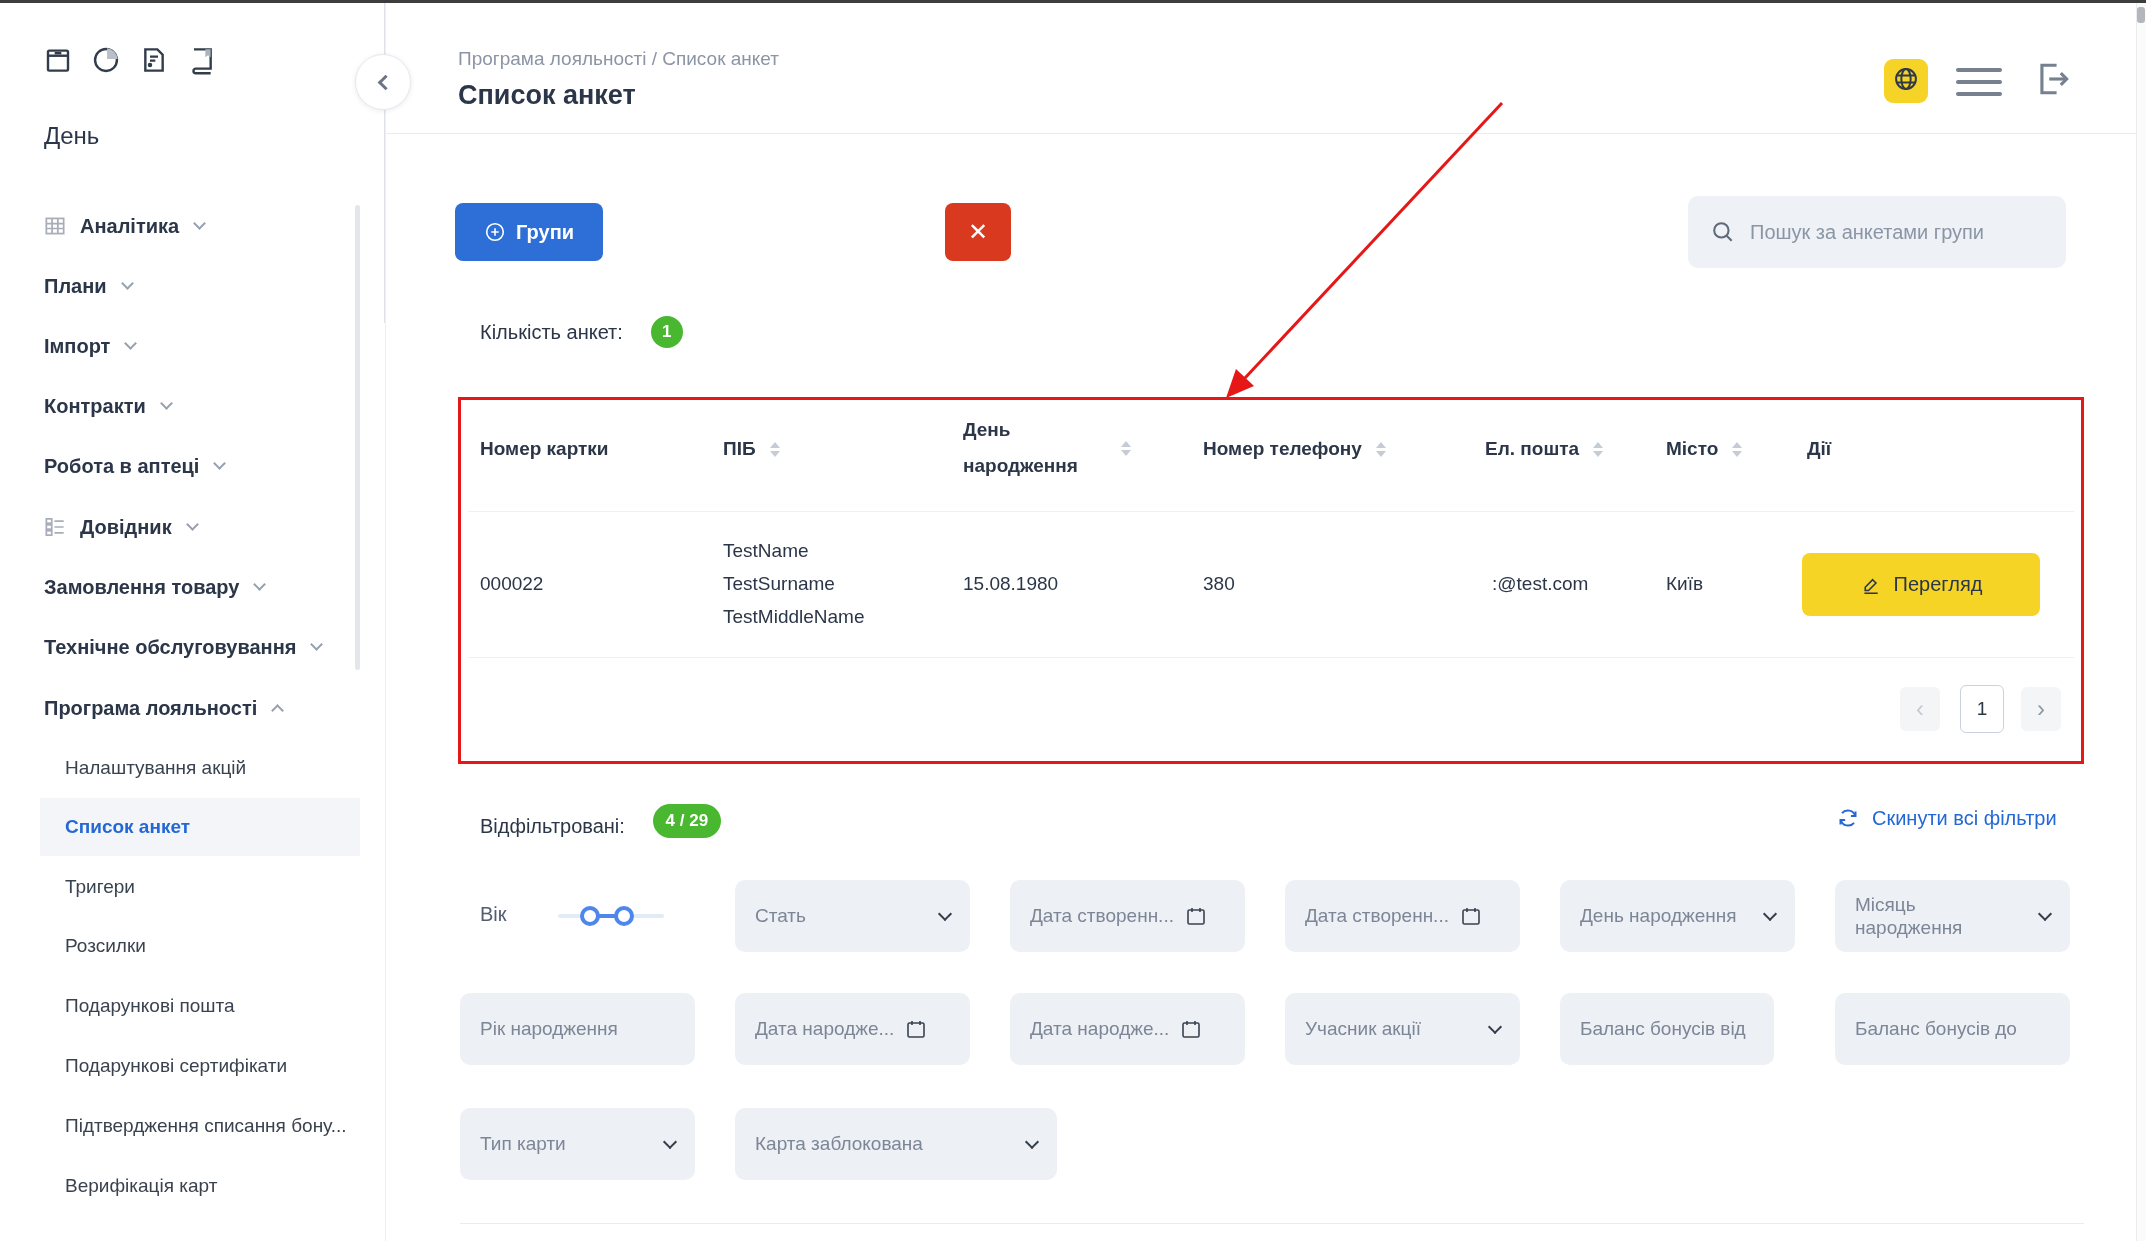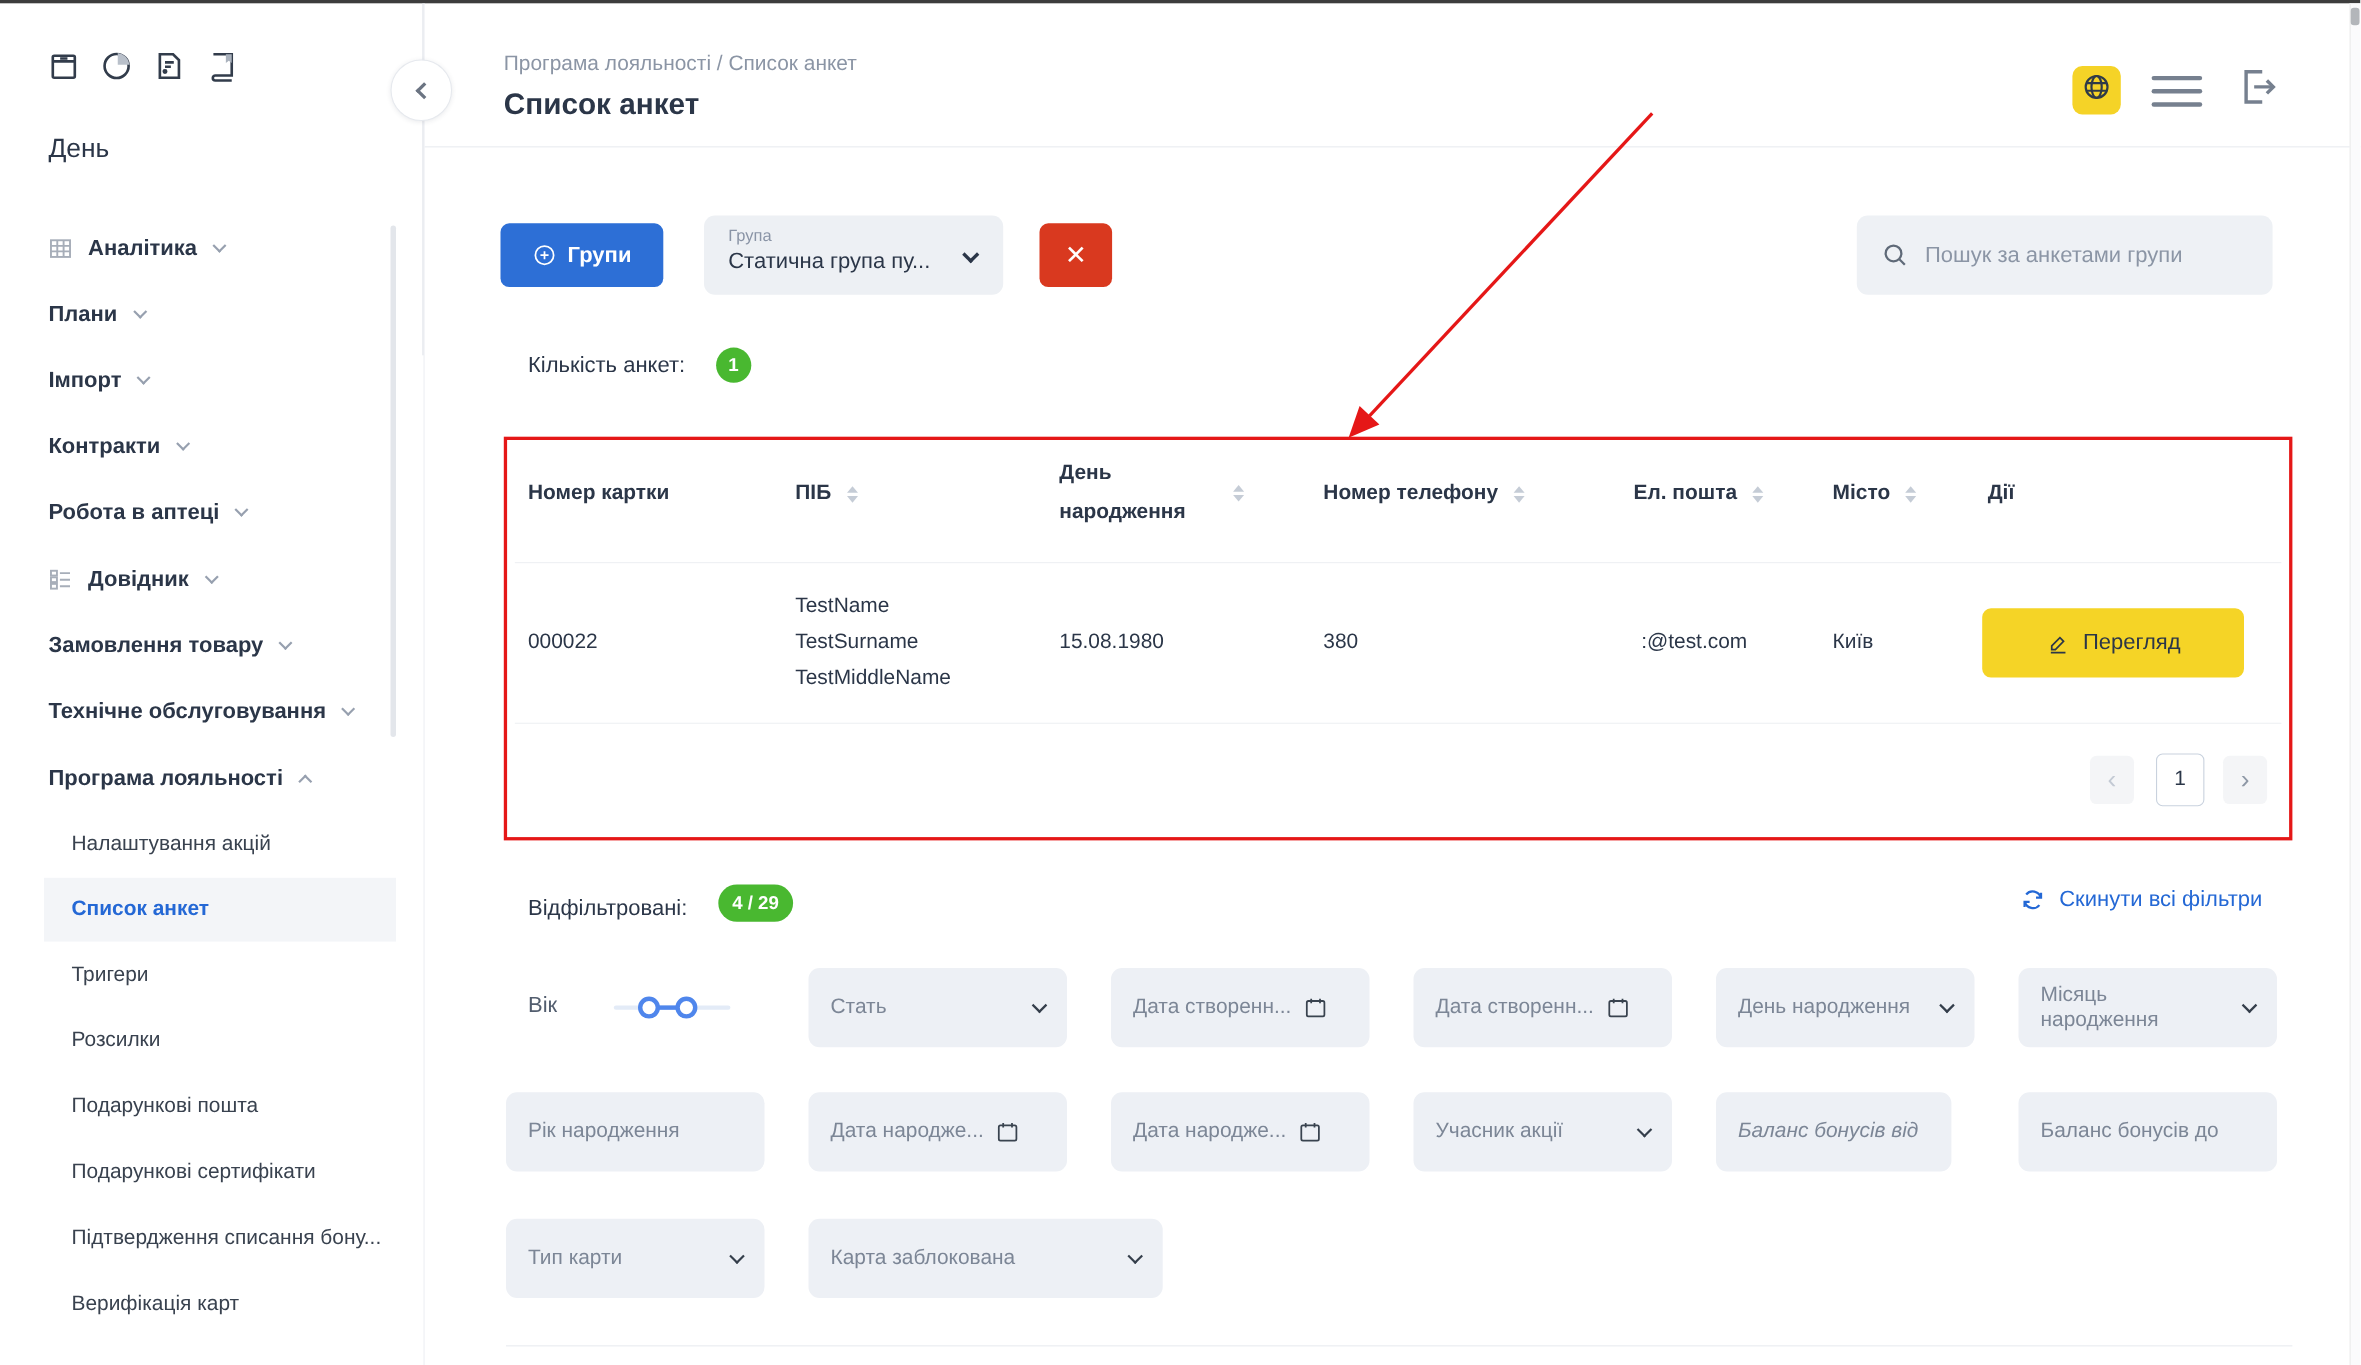--- a/index.html
+++ b/index.html
@@ -223,25 +223,20 @@
   <button class="btn-groups">
     <span style="display:flex;">
         <svg width="22" height="22" viewBox="0 0 22 22" fill="none" stroke="#fff" stroke-width="1.6">
           <circle cx="11" cy="11" r="8.3"></circle>
           <path d="M11 7.3v7.4M7.3 11h7.4"></path>
         </svg>
       </span>
     <span>Групи</span>
   </button>
 
-  <div class="group-field">
-    <div class="gf-label">Група</div>
-    <div class="gf-value">Статична група пу...</div>
-    <span class="vchev"></span>
-  </div>
 
   <button class="btn-close">
     <span>✕</span>
   </button>
 
   <div class="search-box">
     <span style="display:flex;">
         <svg width="26" height="26" viewBox="0 0 24 24" fill="none" stroke="#5f6a78" stroke-width="1.9">
           <circle cx="10.5" cy="10.5" r="6.6"></circle>
           <path d="M15.4 15.4 20 20"></path>
@@ -402,21 +397,21 @@
           <svg width="24" height="24" viewBox="0 0 24 24" fill="none" stroke="#39434f" stroke-width="1.6">
             <rect x="4" y="6" width="16" height="14" rx="1.5"></rect>
             <path d="M8 4v4M16 4v4"></path>
           </svg>
         </span>
     </div>
     <div class="chip" style="left:1285px; top:993px; width:235px;">
       <span>Учасник акції</span>
       <span class="chip-chev"></span>
     </div>
-    <div class="chip" style="left:1560px; top:993px; width:214px;font-style:italic;">
+    <div class="chip" style="left:1560px; top:993px; width:214px;">
       <span>Баланс бонусів від</span>
     </div>
     <div class="chip" style="left:1835px; top:993px; width:235px;">
       <span>Баланс бонусів до</span>
     </div>
 
     <div class="chip" style="left:460px; top:1108px; width:235px;">
       <span>Тип карти</span>
       <span class="chip-chev"></span>
     </div>

